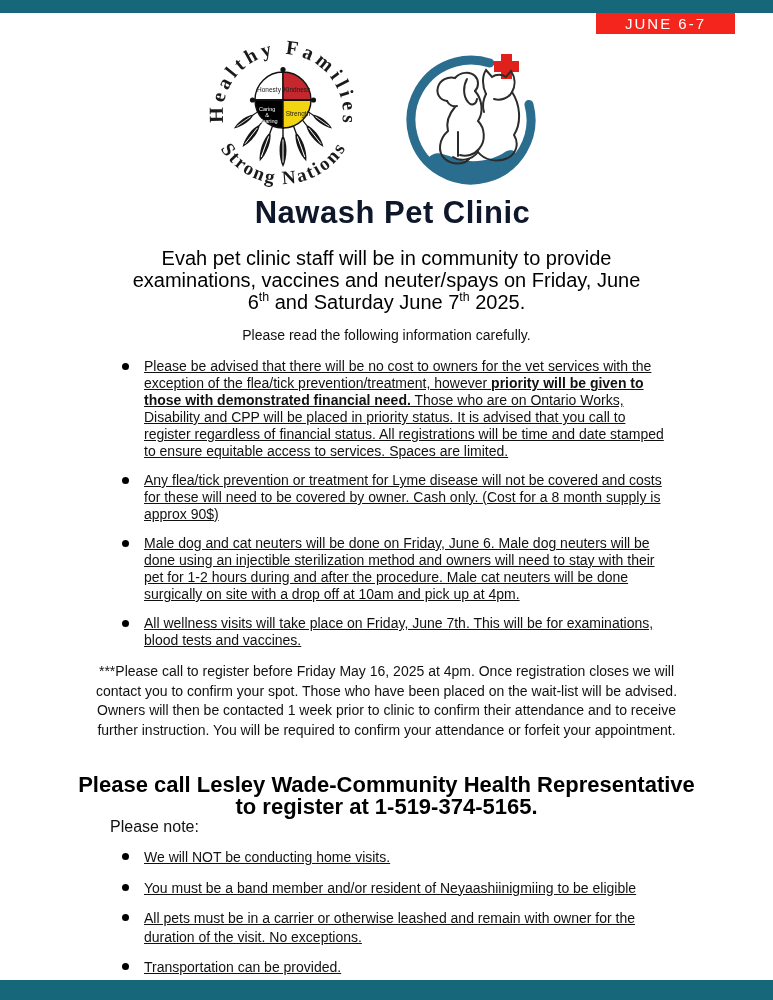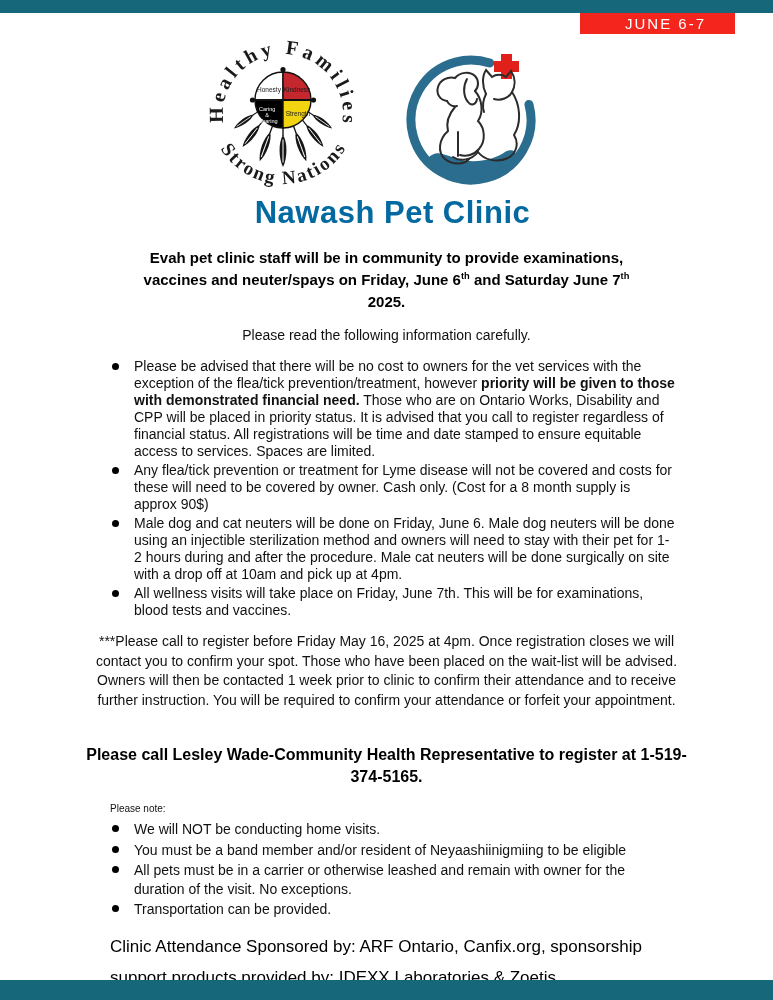--- a/index.html
+++ b/index.html
@@ -10,66 +10,66 @@
     background:#ffffff;
     overflow:hidden;
     font-family:"Liberation Sans","DejaVu Sans",sans-serif;
     color:#111;
   }
   .top-bar{position:absolute;top:0;left:0;width:773px;height:13px;background:#16677A;}
   .bottom-bar{position:absolute;bottom:0;left:0;width:773px;height:20px;background:#16677A;}
   .date-badge{
     position:absolute;top:13px;right:38px;width:139px;height:21px;
     background:#F4251C;color:#ffffff;
-    font-size:15px;letter-spacing:2px;text-align:center;line-height:21px;padding-left:16px;
+    font-size:15px;letter-spacing:2px;text-align:center;line-height:21px;
   }
   .logo-row{
     position:relative;left:-14px;
     margin:0;padding-top:36px;
     display:flex;justify-content:center;align-items:flex-start;gap:30px;
   }
   .hf-logo{width:170px;height:152px;}
   .pet-logo{width:150px;height:148px;margin-top:6px;}
   .title{
     margin:2px 0 0 12px;
     font-size:31px;font-weight:700;text-align:center;letter-spacing:0.5px;
-    line-height:42px;color:#0369a1;
+    line-height:42px;color:#0f172a;
   }
   .intro{
     margin:13px auto 0 auto;max-width:520px;
-    font-size:15px;font-weight:700;text-align:center;line-height:22px;color:#000;
+    font-size:20px;font-weight:400;text-align:center;line-height:22px;color:#000;
   }
   sup{vertical-align:super;font-size:0.62em;line-height:0;}
   .read-note{
     margin:13px auto 0 auto;
     font-size:14px;text-align:center;line-height:18px;
   }
   ul.flyer-list{
     list-style:none;
     margin:14px 95px 0 108px;padding:0;
     font-size:14px;line-height:17px;
   }
   ul.flyer-list li{
-    position:relative;padding-left:24px;margin:2px;
+    position:relative;padding-left:24px;margin:12px;text-decoration:underline;
   }
   ul.flyer-list li::before{
     content:"";position:absolute;left:2px;top:5px;
     width:7px;height:7px;border-radius:50%;background:#000;
   }
   .reg-note{
     margin:13px auto 0 auto;max-width:605px;
     font-size:14px;text-align:center;line-height:19.5px;
   }
   .contact{
     margin:34px auto 0 auto;max-width:625px;
-    font-size:16px;font-weight:700;text-align:center;line-height:22px;color:#000;
+    font-size:22px;font-weight:700;text-align:center;line-height:22px;color:#000;
   }
   .please-note-label{
-    margin:12px 95px 0 110px;
-    font-size:10px;line-height:18px;
+    margin:0 95px 0 110px;
+    font-size:16px;line-height:18px;
   }
   ul.notes{margin-top:1px;line-height:18.5px;}
   .sponsor{
     margin:12px 80px 0 110px;max-width:600px;
     font-size:17px;line-height:31px;color:#000;
   }
   .hf-arc-text{font-family:"Liberation Serif","DejaVu Serif",serif;font-weight:700;fill:#1a1a1a;}
   .wheel-label{font-family:"Liberation Sans",sans-serif;fill:#1a1a1a;}
 </style>
 </head>

